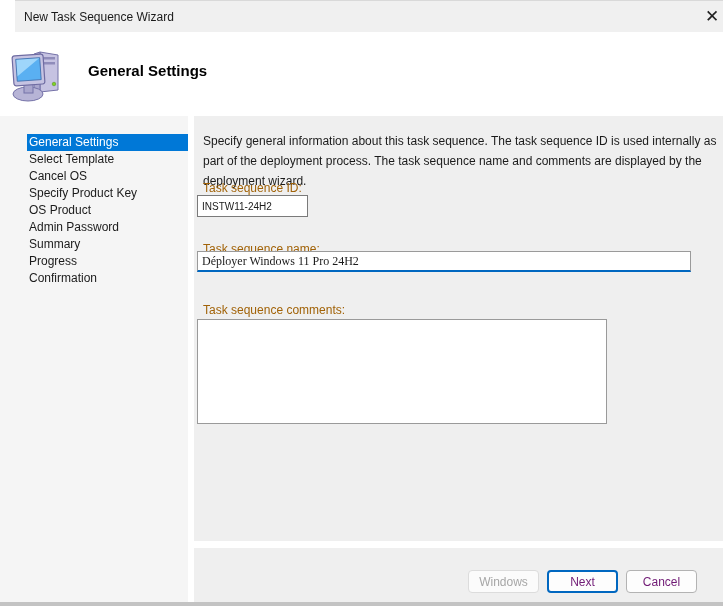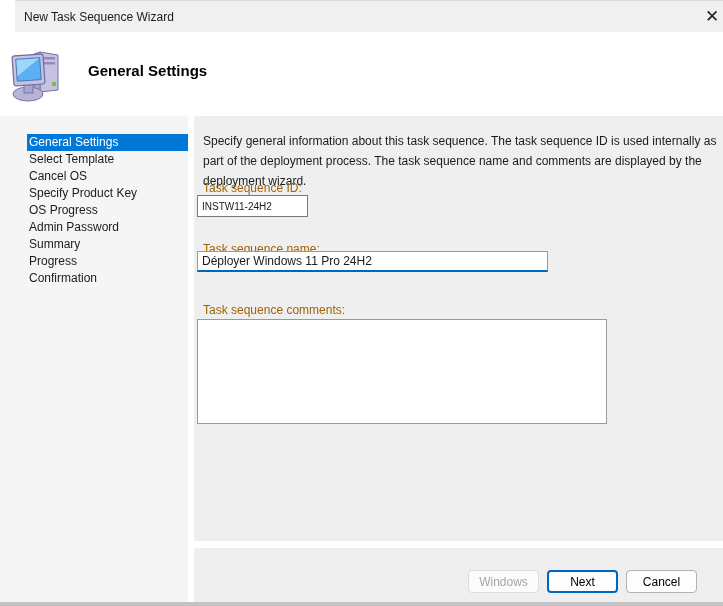--- a/index.html
+++ b/index.html
@@ -84,44 +84,44 @@
   .lbl-name { top: 126px; }
   .lbl-comments { top: 187px; }
 
   .input-id {
     position: absolute; left: 3px; top: 79px; width: 111px; height: 22px;
     border: 1px solid #7a7a7a; background: #ffffff;
     font-family: "Liberation Sans", sans-serif; font-size: 10px; color: #1b1b1b;
     padding: 0 4px;
   }
   .input-name {
-    position: absolute; left: 3px; top: 135px; width: 351px; height: 21px;
+    position: absolute; left: 3px; top: 135px; width: 494px; height: 21px;
     border: 1px solid #9a9a9a; border-bottom: 2px solid #0067c0;
     background: #ffffff;
-    font-family: Liberation Sans, sans-serif; font-size: 12px; color: #1b1b1b;
+    font-family: Liberation Serif, serif; font-size: 12px; color: #1b1b1b;
     padding: 0 4px;
   }
   .input-comments {
     position: absolute; left: 3px; top: 203px; width: 410px; height: 105px;
     border: 1px solid #9a9a9a; background: #ffffff;
     font-family: "Liberation Sans", sans-serif; font-size: 12px; color: #1b1b1b;
     padding: 3px 4px; resize: none;
   }
 
   .h-divider {
     position: absolute; left: 0; top: 425px; width: 529px; height: 7px;
     background: #ffffff;
   }
 
   
   .btn {
     position: absolute; top: 454px; width: 71px; height: 23px;
     background: #fdfdfd;
     border: 1px solid #b3b3b3; border-radius: 4px;
-    font-family: "Liberation Sans", sans-serif; font-size: 12px; color: #000000;
+    font-family: "Liberation Sans", sans-serif; font-size: 12px; color: #701a75;
     cursor: pointer;
   }
   .btn-previous { left: 274px; color: #a6a6a6; border-color: #dcdcdc; background: #fbfbfb; cursor: default; }
   .btn-next     { left: 353px; border: 2px solid #0067c0; }
   .btn-cancel   { left: 432px; }
 
   .bottom-edge {
     position: absolute; left: 0; top: 602px; width: 723px; height: 4px;
     background: #c3c3c3;
   }
@@ -162,21 +162,21 @@
     <span class="header-title">General Settings</span>
   </div>
 
   <div class="body-area">
 
     <div class="sidebar">
       <div class="side-item active">General Settings</div>
       <div class="side-item">Select Template</div>
       <div class="side-item">Cancel OS</div>
       <div class="side-item">Specify Product Key</div>
-      <div class="side-item">OS Progress</div>
+      <div class="side-item">OS Product</div>
       <div class="side-item">Admin Password</div>
       <div class="side-item">Summary</div>
       <div class="side-item">Progress</div>
       <div class="side-item">Confirmation</div>
     </div>
     <div class="v-divider"></div>
 
     <div class="content">
       <div class="description">Specify general information about this task sequence.  The task sequence ID is used internally as part of the deployment process.  The task sequence name and comments are displayed by the deployment wizard.</div>
 

